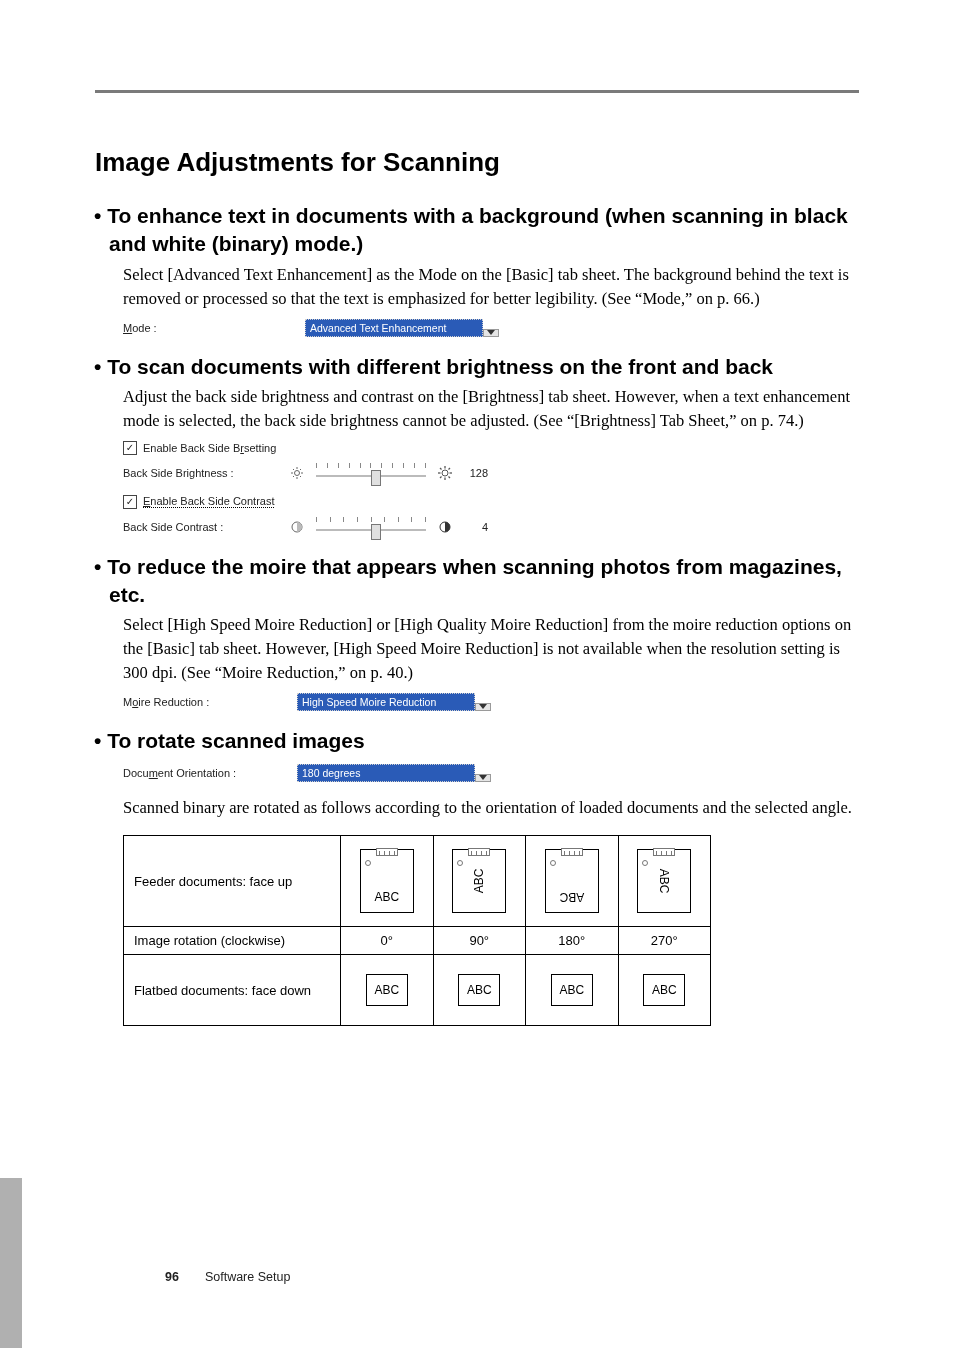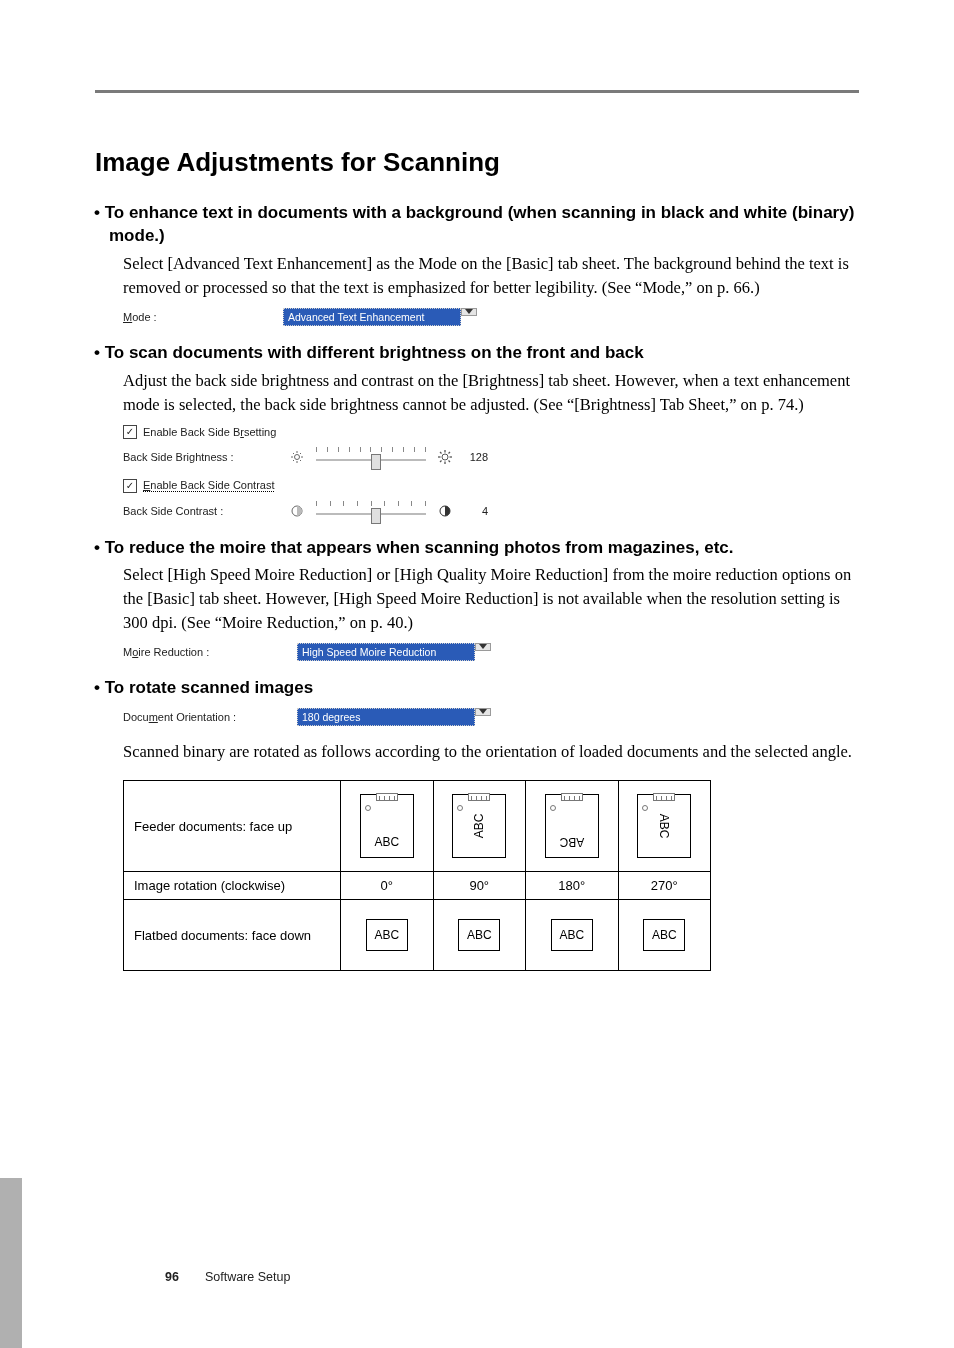--- a/index.html
+++ b/index.html
@@ -35,21 +35,21 @@
     font-weight: bold;
     font-size: 26px;
     margin: 0 0 24px 0;
   }
   .item {
     margin: 0 0 16px 0;
   }
   .bullet-line {
     font-family: Arial, Helvetica, sans-serif;
     font-weight: bold;
-    font-size: 17px;
+    font-size: 21px;
     line-height: 1.35;
     margin-left: 14px;
     text-indent: -15px;
   }
   .bullet-line::before {
     content: "• ";
   }
   .body-text {
     font-family: "Times New Roman", Times, serif;
     font-size: 16.5px;
@@ -62,27 +62,27 @@
     font-family: Tahoma, Arial, sans-serif;
     font-size: 11px;
     color: #000;
   }
   .mode-row {
     display: flex;
     align-items: center;
     gap: 0;
   }
   .mode-label {
-    width: 160px;
+    width: 182px;
     color: #222;
   }
   .underline-char { text-decoration: underline; }
   .combo {
     display: inline-flex;
-    align-items: flex-start;
+    align-items: flex-end;
     height: 18px;
   }
   .combo-text {
     display: inline-block;
     width: 178px;
     padding: 1px 4px;
     background: #2a5bb7;
     color: #fff;
     border: 1px dotted #d0d0d0;
     box-sizing: border-box;

